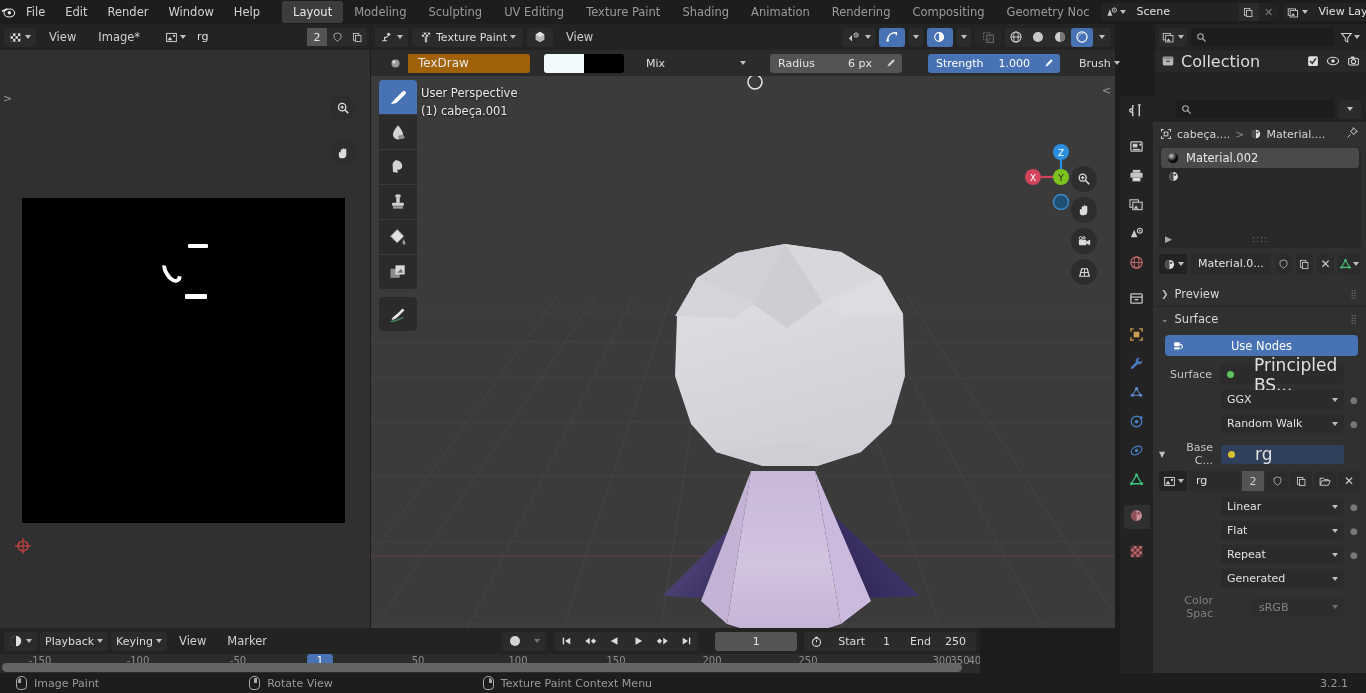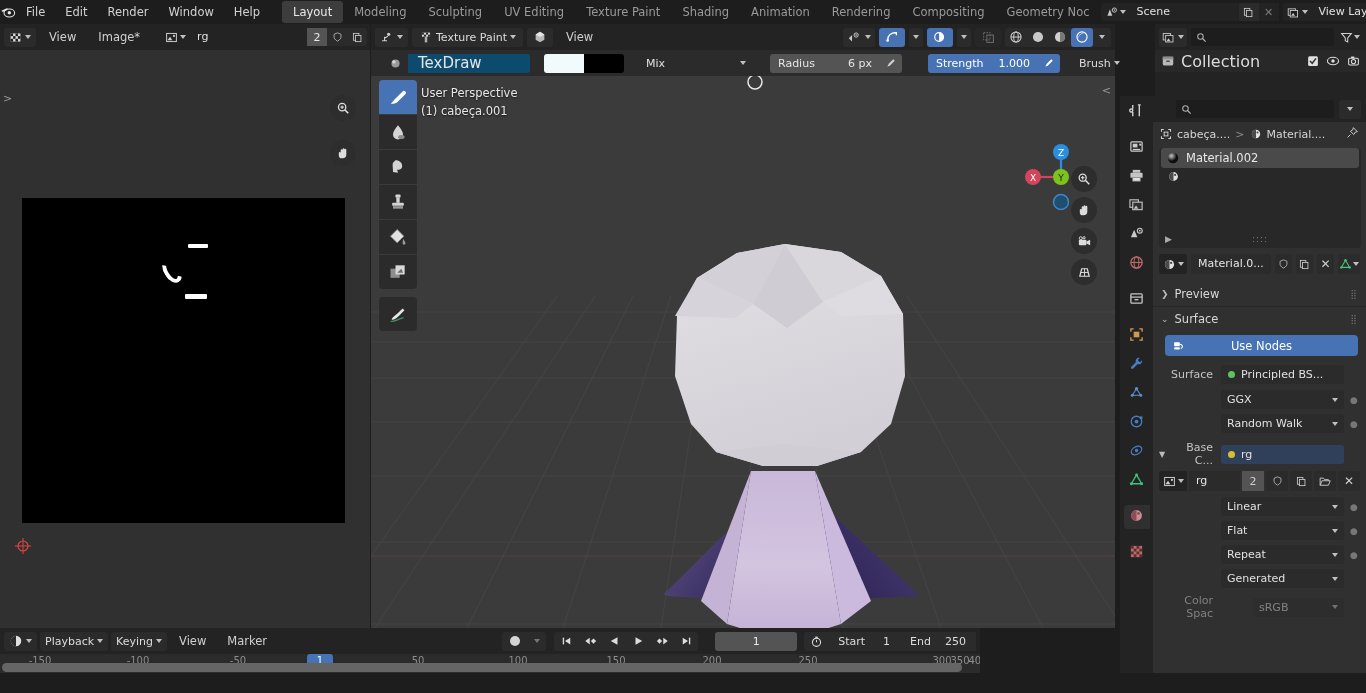--- a/index.html
+++ b/index.html
@@ -165,21 +165,21 @@
   }
   .panel-head { height: 24px; display: flex; align-items: center; gap: 6px; padding: 0 8px;
     font-size: 11.5px; color: #d8d8d8; }
   .dots { margin-left: auto; letter-spacing: 1px; color: #6d6d6d; font-size: 9px; }
   .blue-btn {
     margin: 4px 8px 0 12px; height: 21px; background: #4772b3; border-radius: 4px;
     display: flex; align-items: center; justify-content: center; gap: 6px;
     font-size: 11.5px; color: #fff; position: relative;
   }
   .val-field { flex: 1; height: 19px; background: #2b2b2b; border-radius: 3px; display: flex;
-    align-items: center; gap: 6px; padding: 0 7px; font-size: 11px; color: #e0e0e0; }
+    align-items: center; gap: 20px; padding: 0 7px; font-size: 17px; color: #e0e0e0; }
   .dot { width: 7px; height: 7px; border-radius: 50%; display: inline-block; flex: none; }
   .decorator { width: 12px; text-align: center; color: #777; font-size: 9px; }
 
   
   #statusbar {
     position: absolute; left: 0; top: 673px; width: 1366px; height: 20px;
     background: #1d1d1d; display: flex; align-items: center; padding: 0 8px; gap: 0;
   }
   .status-item { display: flex; align-items: center; gap: 7px; font-size: 11px; color: #9a9a9a; }
   .version { margin-left: auto; font-size: 11px; color: #9a9a9a; padding-right: 10px; }
@@ -423,21 +423,21 @@
 
     <div class="vp-subheader">
       <div style="width:40px;"></div>
       <div style="display:flex;align-items:center;">
         <div style="width:26px;height:19px;background:#2b2b2b;border-radius:3px 0 0 3px;display:flex;align-items:center;justify-content:center;">
           <svg width="13" height="13" viewBox="0 0 16 16">
               <circle cx="8" cy="8" r="5" fill="#9a9a9a"></circle>
               <circle cx="6" cy="6" r="2" fill="#d8d8d8"></circle>
             </svg>
         </div>
-        <div style="background:#0c4a6e;height:19px;line-height:19px;padding:0 10px;min-width:122px;border-radius:0 3px 3px 0;font-size:15px;">TexDraw</div>
+        <div style="background:#a16207;height:19px;line-height:19px;padding:0 10px;min-width:122px;border-radius:0 3px 3px 0;font-size:12px;">TexDraw</div>
       </div>
       <div style="display:flex;margin-left:8px;">
         <div style="width:40px;height:19px;background:#f2fbfb;border-radius:3px 0 0 3px;"></div>
         <div style="width:40px;height:19px;background:#000;border-radius:0 3px 3px 0;"></div>
       </div>
       <div class="dropdown" style="width:112px;margin-left:10px;flex:none;">
         <span>Mix</span>
           <span class="chev"></span>
       </div>
       <div style="display:flex;align-items:center;margin-left:12px;">
@@ -1133,14 +1133,35 @@
         <div class="label-col" style="color:#808080;">Color Spac</div>
         <div class="dropdown" style="opacity:.45;margin-left:32px;">
           <span>sRGB</span>
             <span class="chev"></span>
         </div>
         <div class="decorator"></div>
       </div>
     </div>
   </div>
 
+  <div id="statusbar">
+    <div class="status-item" style="margin-left:8px;">
+      <span class="mouse-ico">
+          <i style="left:1px;top:1px;width:3px;height:5px;border-radius:3px 0 0 0;"></i>
+        </span>
+      <span>Image Paint</span>
+    </div>
+    <div class="status-item" style="margin-left:150px;">
+      <span class="mouse-ico">
+          <i style="left:3.8px;top:1px;width:2.6px;height:5px;"></i>
+        </span>
+      <span>Rotate View</span>
+    </div>
+    <div class="status-item" style="margin-left:150px;">
+      <span class="mouse-ico">
+          <i style="right:1px;top:1px;width:3px;height:5px;border-radius:0 3px 0 0;"></i>
+        </span>
+      <span>Texture Paint Context Menu</span>
+    </div>
+    <div class="version">3.2.1</div>
+  </div>
 
 </div>
 
 </body></html>

